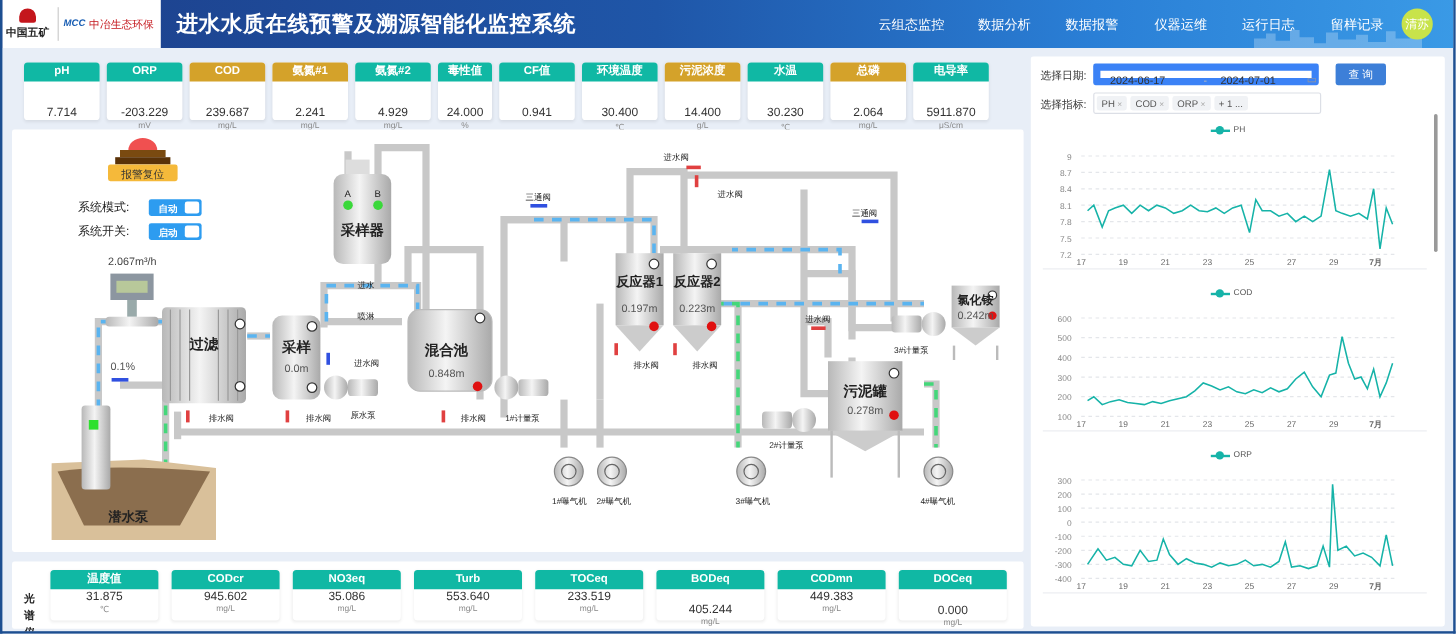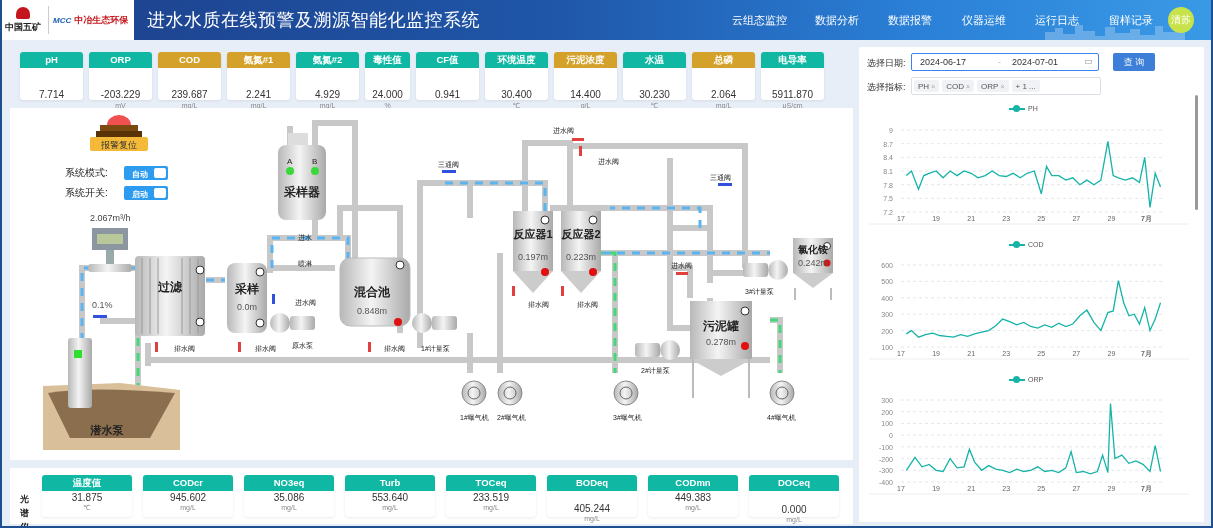--- a/index.html
+++ b/index.html
@@ -3,40 +3,40 @@
 <meta charset="utf-8">
 <style>
 *{box-sizing:border-box;margin:0;padding:0}
 body{width:1213px;height:528px;overflow:hidden;background:#e8eef7;font-family:"Liberation Sans","DejaVu Sans",sans-serif;position:relative;border-left:2px solid #1d4f91;border-right:2px solid #1d4f91;border-bottom:2px solid #1d4f91}
 .header{position:absolute;left:0;top:0;width:1213px;height:40px;background:linear-gradient(90deg,#1d3f8a 0%,#1f56a8 45%,#2a7fd6 75%,#3a9ae6 100%);overflow:hidden}
 .logo-box{position:absolute;left:0;top:0;width:132px;height:40px;background:#fff;display:flex;align-items:center}
 .logo1{width:42px;display:flex;flex-direction:column;align-items:center;justify-content:center}
 .logo1 .ico{width:14px;height:12px;background:#c4161c;border-radius:7px 7px 2px 2px}
 .logo1 span{font-size:9px;font-weight:bold;color:#222;margin-top:2px}
 .sep{width:1px;height:28px;background:#ccc;margin:0 4px}
-.logo2{display:flex;align-items:center;gap:3px}
+.logo2{display:flex;gap:3px}
 .mcc{font-size:8px;font-weight:bold;color:#1a5fb4;font-style:italic}
-.logo2 .t{font-size:9px;color:#c4161c;font-weight:bold;line-height:10px}
+.logo2 .t{font-size:9px;color:#c4161c;font-weight:normal;line-height:10px}
 .logo2 .s{font-size:4px;color:#555}
-.title{position:absolute;left:145px;top:8px;color:#fff;font-size:18px;font-weight:normal;letter-spacing:0.5px}
+.title{position:absolute;left:145px;top:8px;color:#fff;font-size:18px;font-weight:bold;letter-spacing:0.5px}
 .nav{position:absolute;top:13px;color:#fff;font-size:11px}
 .avatar{position:absolute;left:1166px;top:7px;width:26px;height:26px;border-radius:50%;background:#c8e34a;color:#fff;font-size:10px;display:flex;align-items:center;justify-content:center}
 .skyline{position:absolute;right:30px;bottom:0;width:140px;height:18px;opacity:.25}
 .cards{position:absolute;display:flex;gap:6px}
 .card{background:#fff;border-radius:3px;box-shadow:0 1px 3px rgba(0,0,0,.08);text-align:center}
 .card .h{height:16px;border-radius:3px 3px 0 0;color:#fff;font-size:9.5px;font-weight:bold;line-height:16px}
 .card .v{font-size:10px;color:#333;margin-top:21px}
 .card .u{font-size:7px;color:#888;margin-top:2px}
 .green{background:#10b8a4}
 .gold{background:#d4a22a}
 .main{position:absolute;left:8px;top:108px;width:843px;height:352px;background:#fff;border-radius:2px}
 .bottom{position:absolute;left:8px;top:468px;width:843px;height:56px;background:#fff;border-radius:2px}
 .side{position:absolute;left:857px;top:47px;width:345px;height:475px;background:#fff;border-radius:2px}
 .lbl{position:absolute;font-size:9px;color:#333}
-.datebox{position:absolute;left:52px;top:6px;width:188px;height:18px;border:1px solid #3b82f6;border-radius:2px;font-size:9px;color:#333}
+.datebox{position:absolute;left:52px;top:6px;width:188px;height:18px;border:6px solid #3b82f6;border-radius:2px;font-size:9px;color:#333}
 .btn{position:absolute;left:254px;top:6px;width:42px;height:18px;background:#3d7fd8;color:#fff;font-size:9px;border-radius:2px;text-align:center;line-height:18px}
 .tagbox{position:absolute;left:52px;top:30px;width:190px;height:18px;border:1px solid #dcdfe6;border-radius:2px;display:flex;gap:3px;padding:2px}
 .tag{background:#f0f2f5;font-size:8px;color:#555;padding:0 4px;line-height:13px;border-radius:2px}
 .tag i{font-style:normal;color:#aaa;font-size:7px;margin-left:2px}
 .scroll{position:absolute;left:336px;top:48px;width:3px;height:115px;background:#999;border-radius:2px}
 .chart{position:absolute;left:0;width:340px}
 .legend{position:absolute;left:150px;font-size:7px;color:#555;display:flex;align-items:center;gap:3px}
 .legend .mk{width:16px;height:2px;background:#16b3a8;position:relative}
 .legend .mk::after{content:"";position:absolute;left:4px;top:-3px;width:7px;height:7px;border-radius:50%;background:#16b3a8}
 svg text{font-family:"Liberation Sans","DejaVu Sans",sans-serif}

